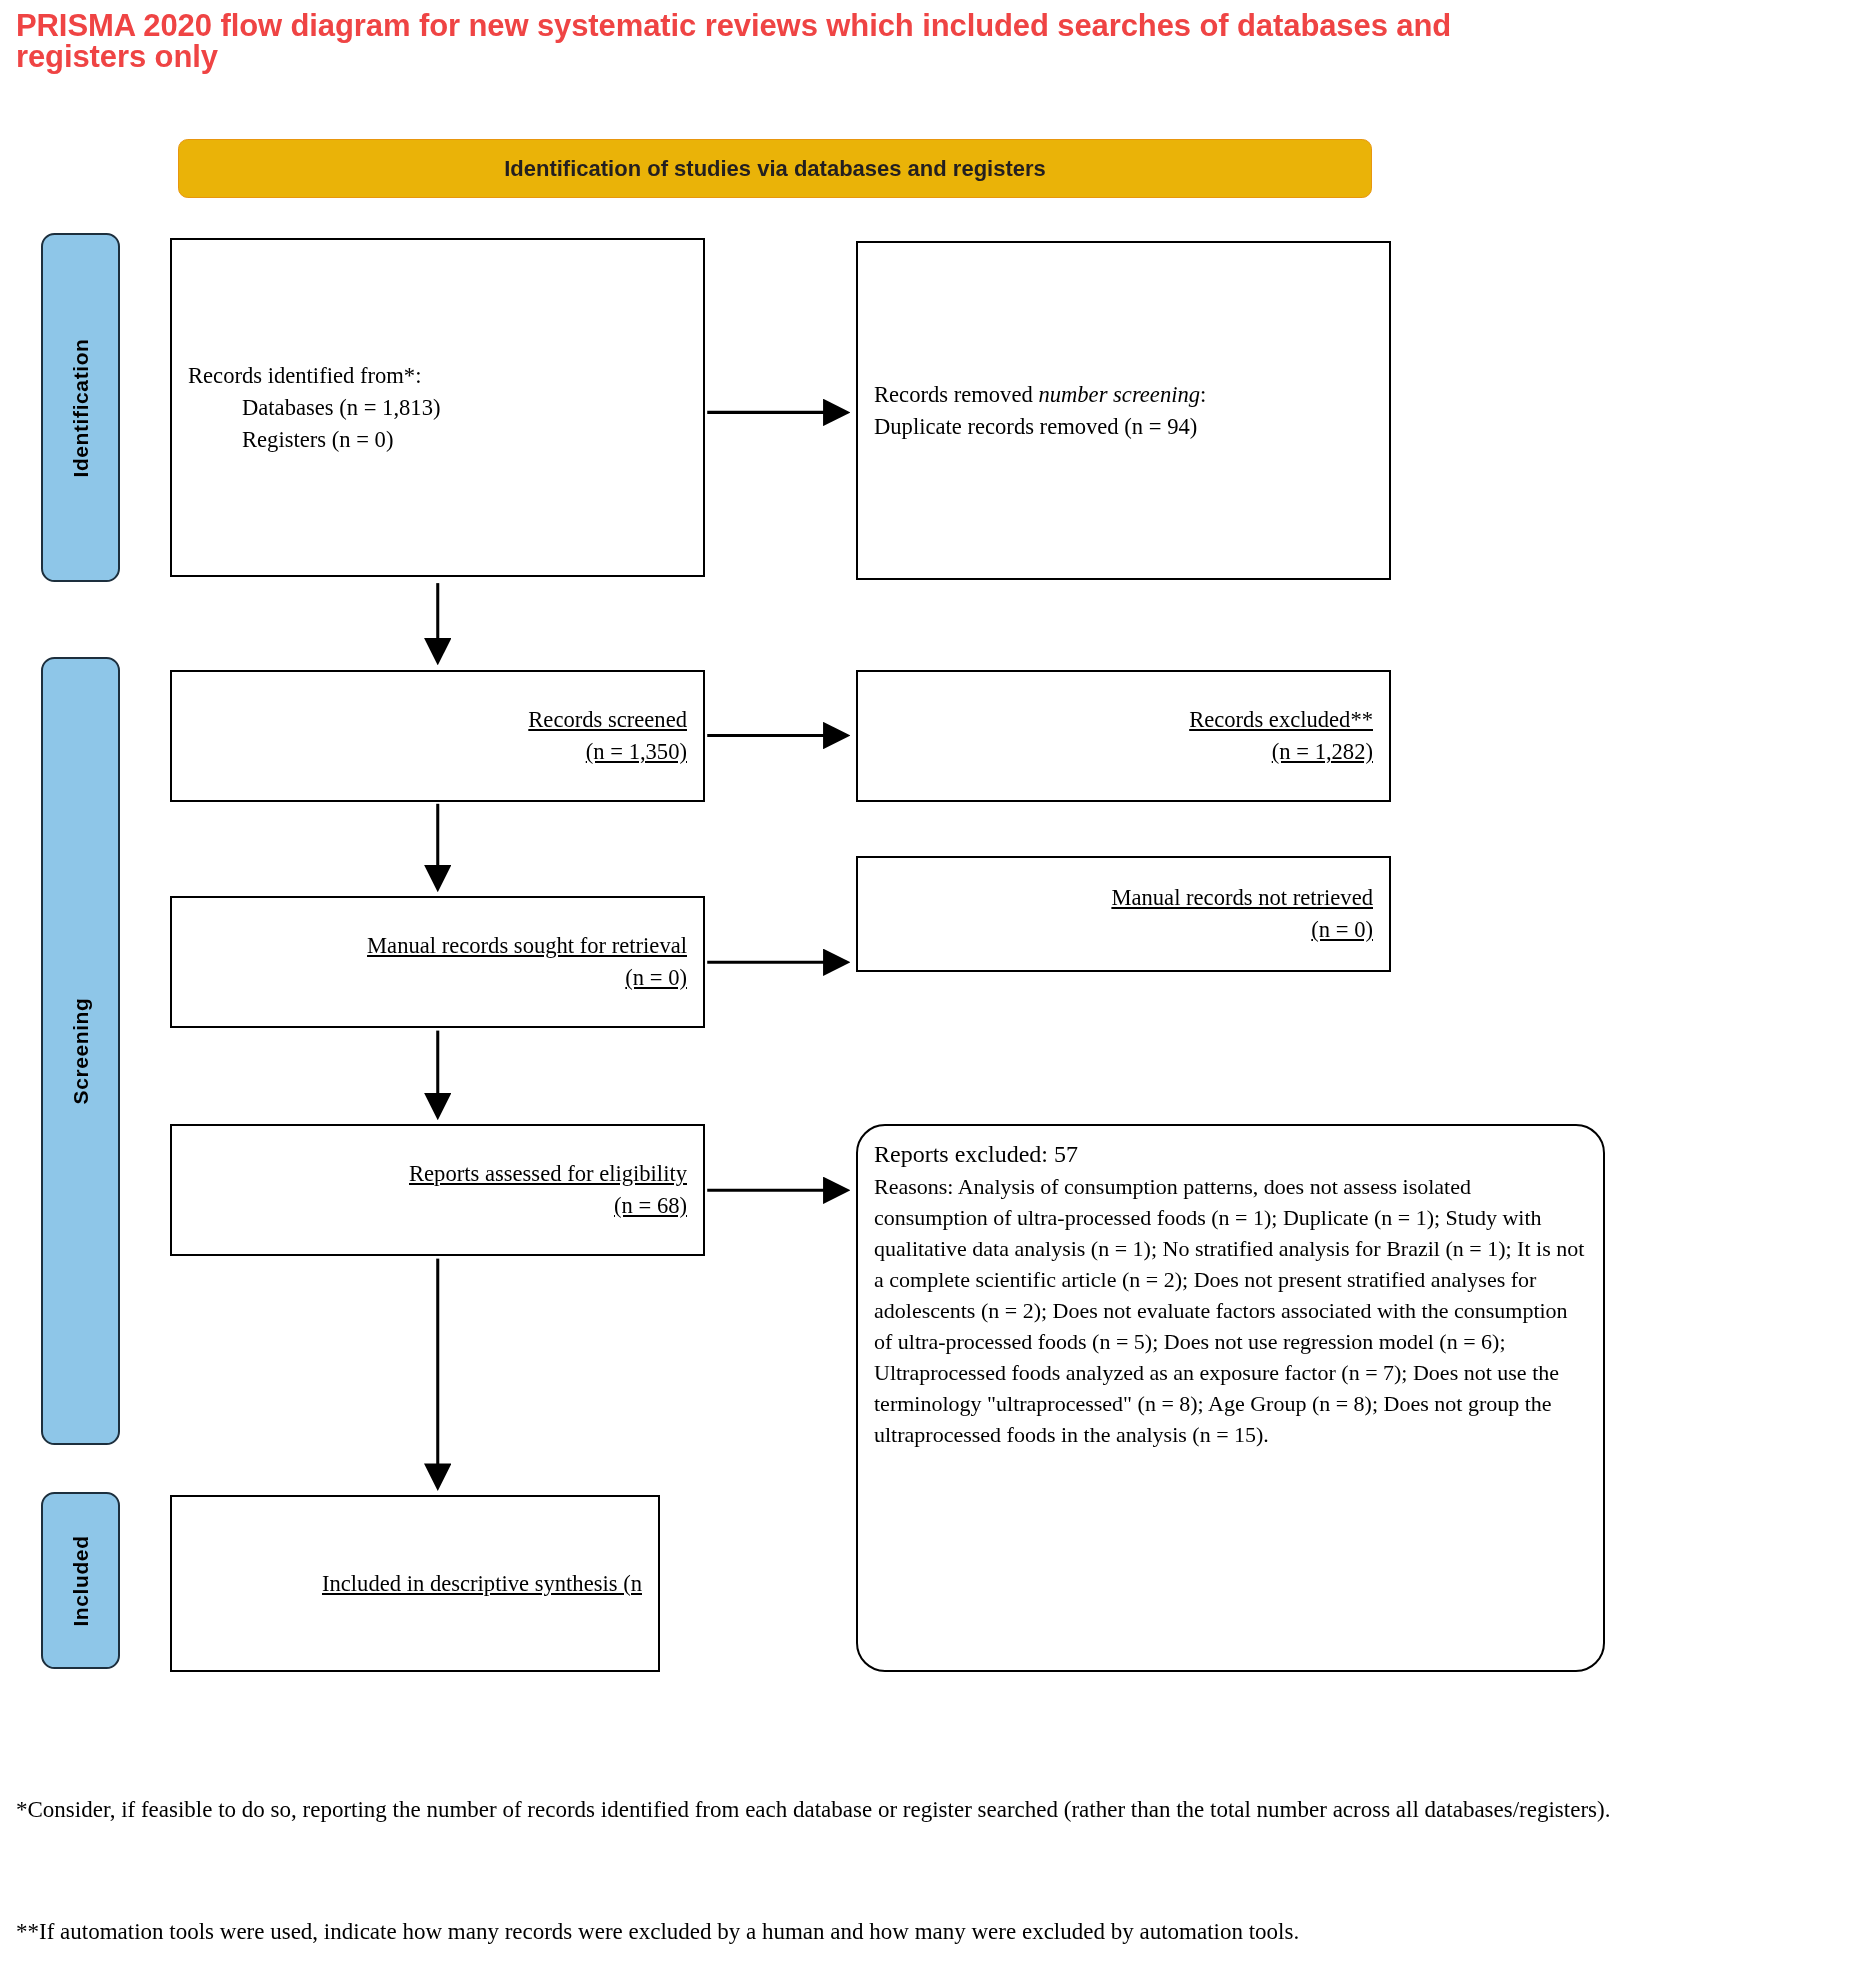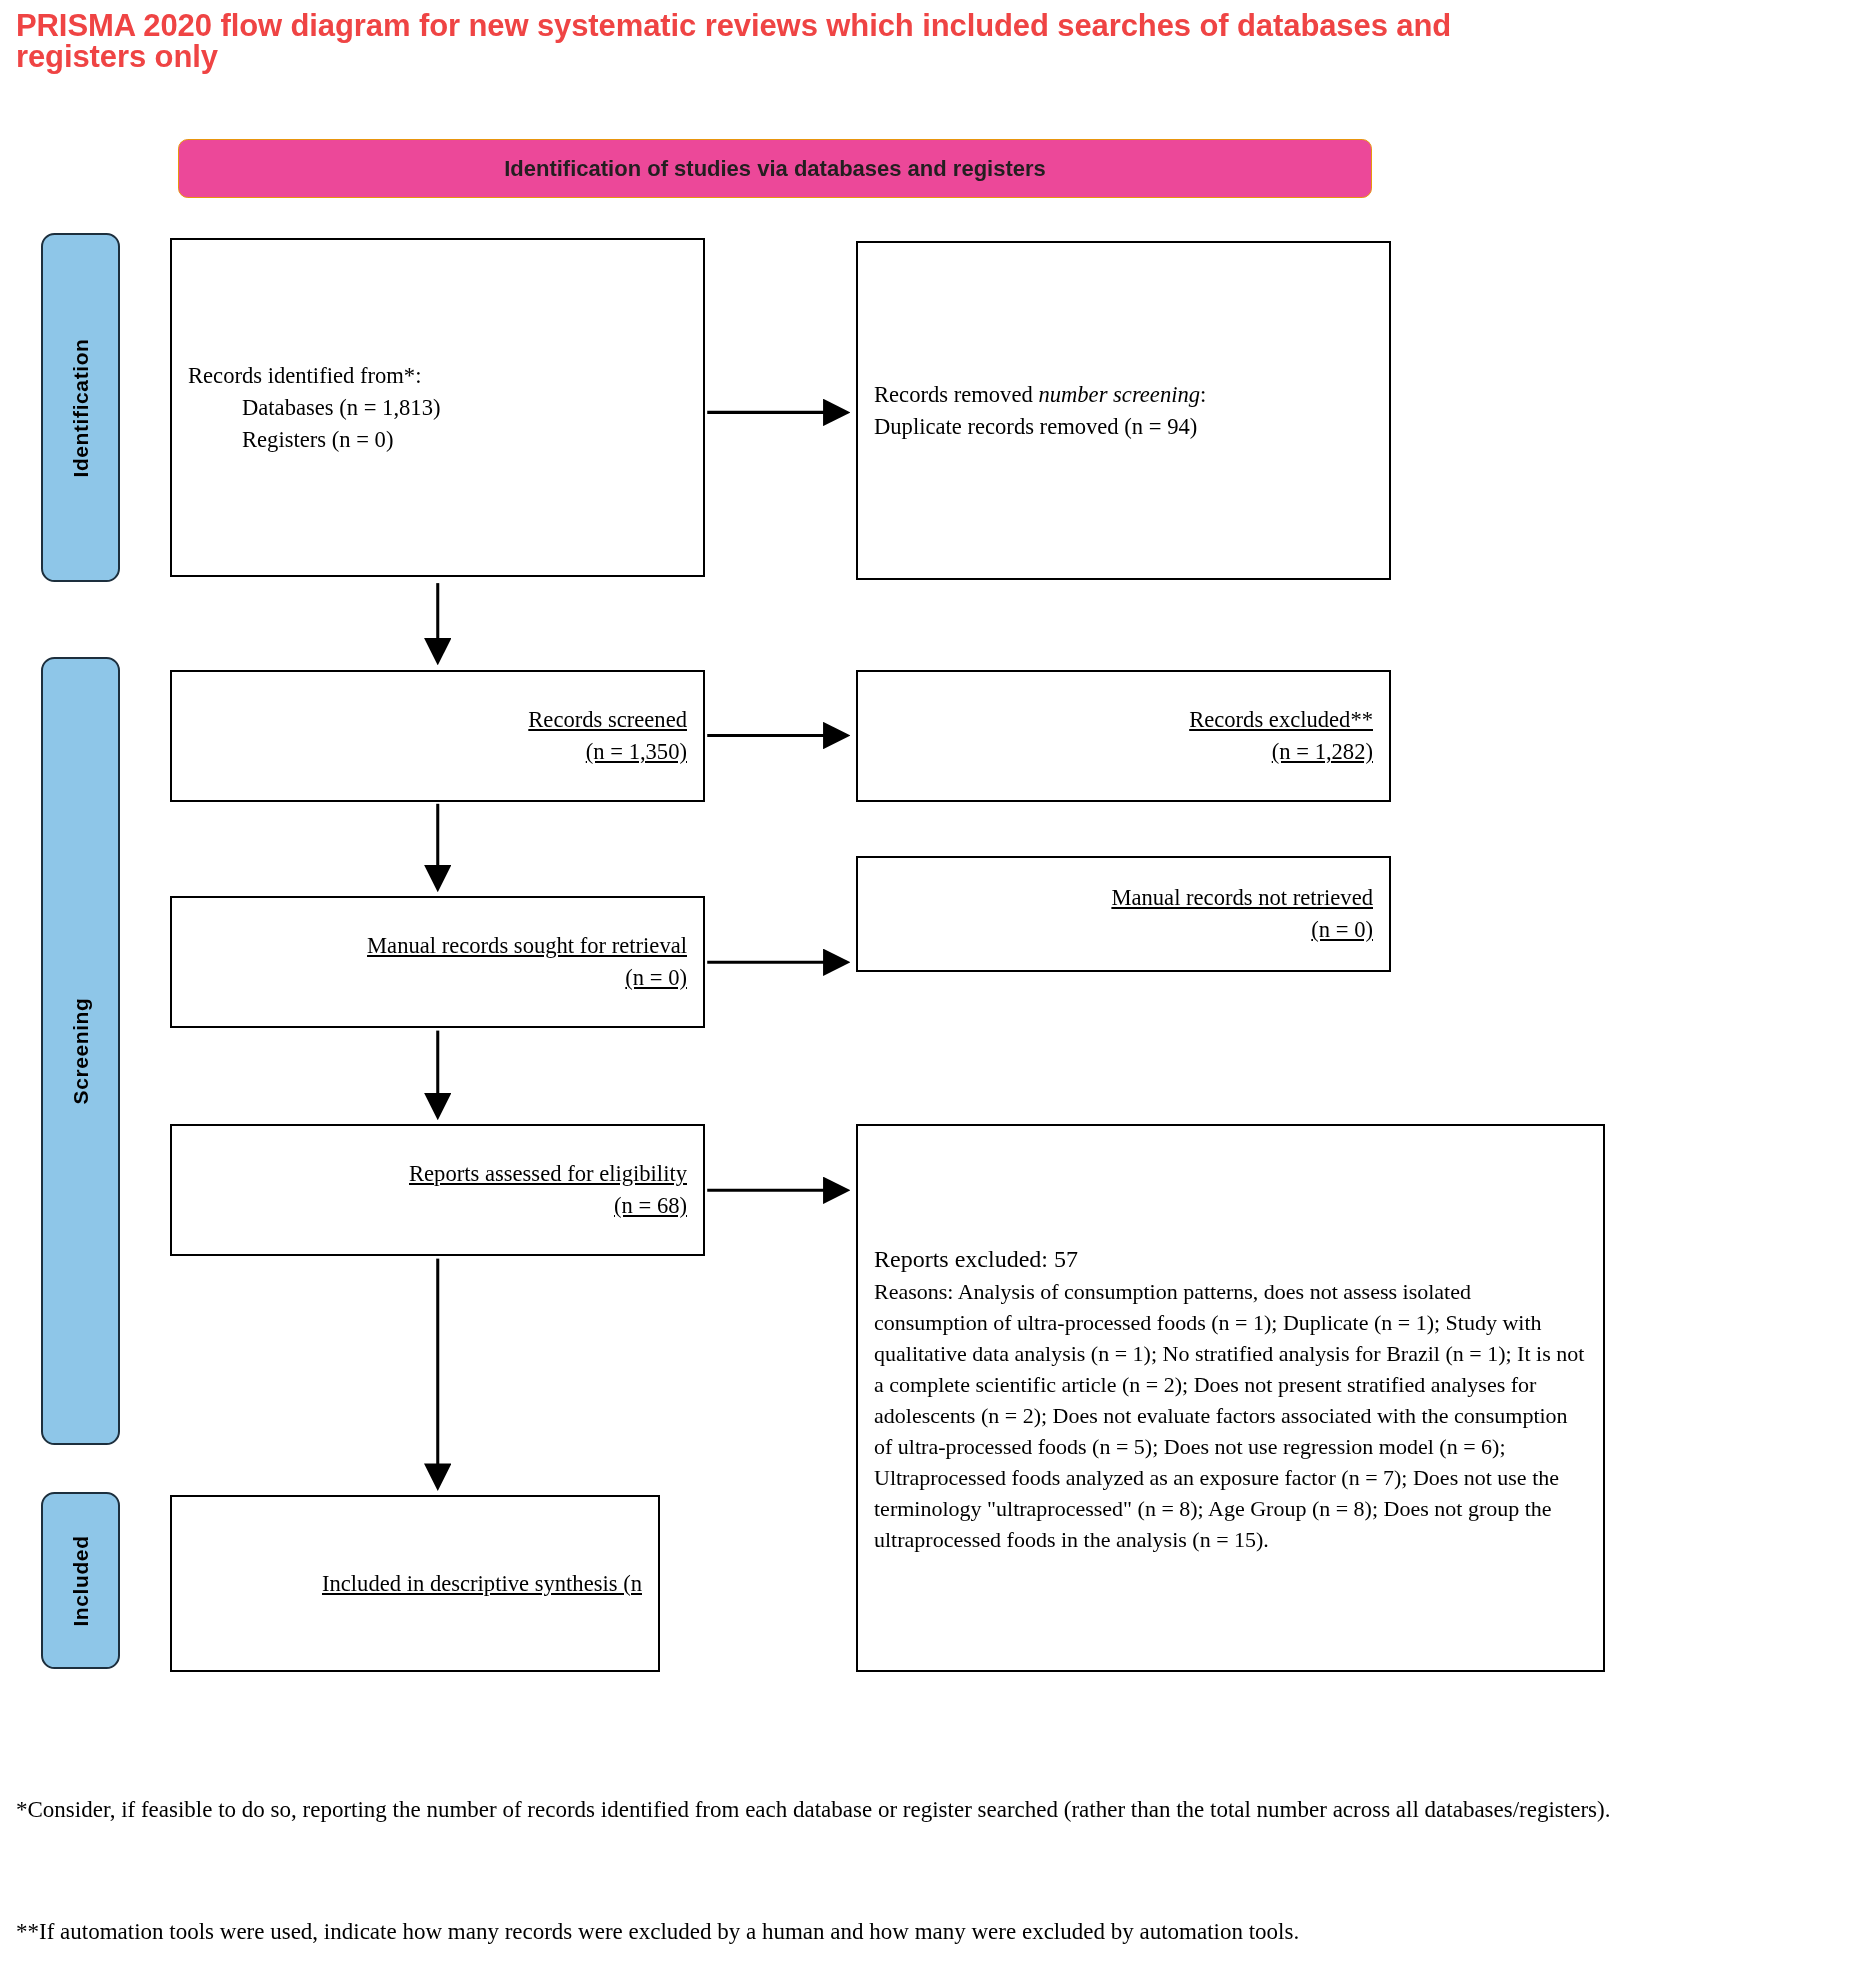--- a/index.html
+++ b/index.html
@@ -54,21 +54,21 @@
   #stage-screening      { left: 41px;  top: 657px; width: 79px; height: 788px; }
   #stage-included       { left: 41px;  top: 1492px; width: 79px; height: 177px; }
 
   
   .banner {
     position: absolute;
     left: 178px;
     top: 139px;
     width: 1194px;
     height: 59px;
-    background: #ec4899;
+    background: #eab308;
     border: 1.8px solid #E8960E;
     border-radius: 9.8px;
     box-sizing: border-box;
     display: flex;
     align-items: center;
     justify-content: center;
   }
   .banner-text {
     font-family: "Liberation Sans", "DejaVu Sans", sans-serif;
     font-weight: bold;
@@ -100,21 +100,21 @@
   #box-identified { left: 170px;  top: 238px;  width: 535px; height: 339px; }
   #box-screened   { left: 170px;  top: 670px; width: 535px; height: 132px; }
   #box-sought     { left: 170px;  top: 896px; width: 535px; height: 132px; }
   #box-assessed   { left: 170px;  top: 1124px; width: 535px; height: 132px; }
   #box-included   { left: 170px;  top: 1495px; width: 490px; height: 177px; }
 
   
   #box-removed       { left: 856px; top: 241px;  width: 535px; height: 339px; }
   #box-excluded      { left: 856px; top: 670px; width: 535px; height: 132px; }
   #box-notretrieved  { left: 856px; top: 856px; width: 535px; height: 116px; }
-  #box-reports-excl  { left: 856px; top: 1124px; width: 749px; height: 548px; align-items: center; }
+  #box-reports-excl  { left: 856px; top: 1124px; width: 749px; height: 548px; align-items: flex-start; border-radius: 29px; }
 
   #box-reports-excl .fbox-text {
     font-size: 22px;
     line-height: 31px;
     text-align: left;
   }
   .excl-head { display: block; font-size: 24px; line-height: 34px; }
 
   
   #arrow-layer {

